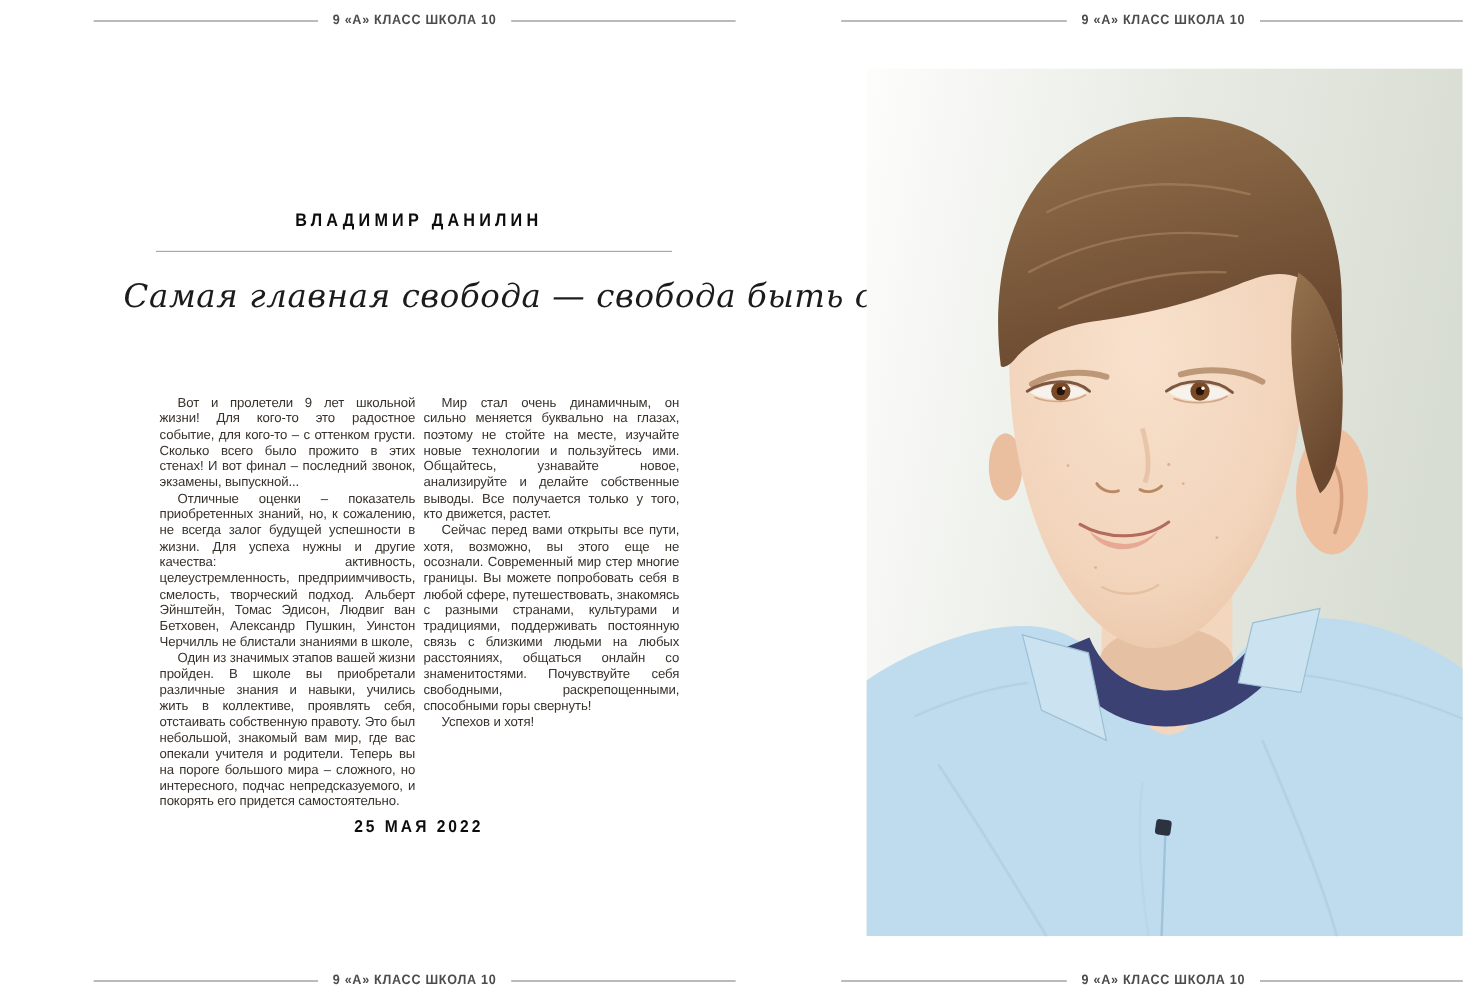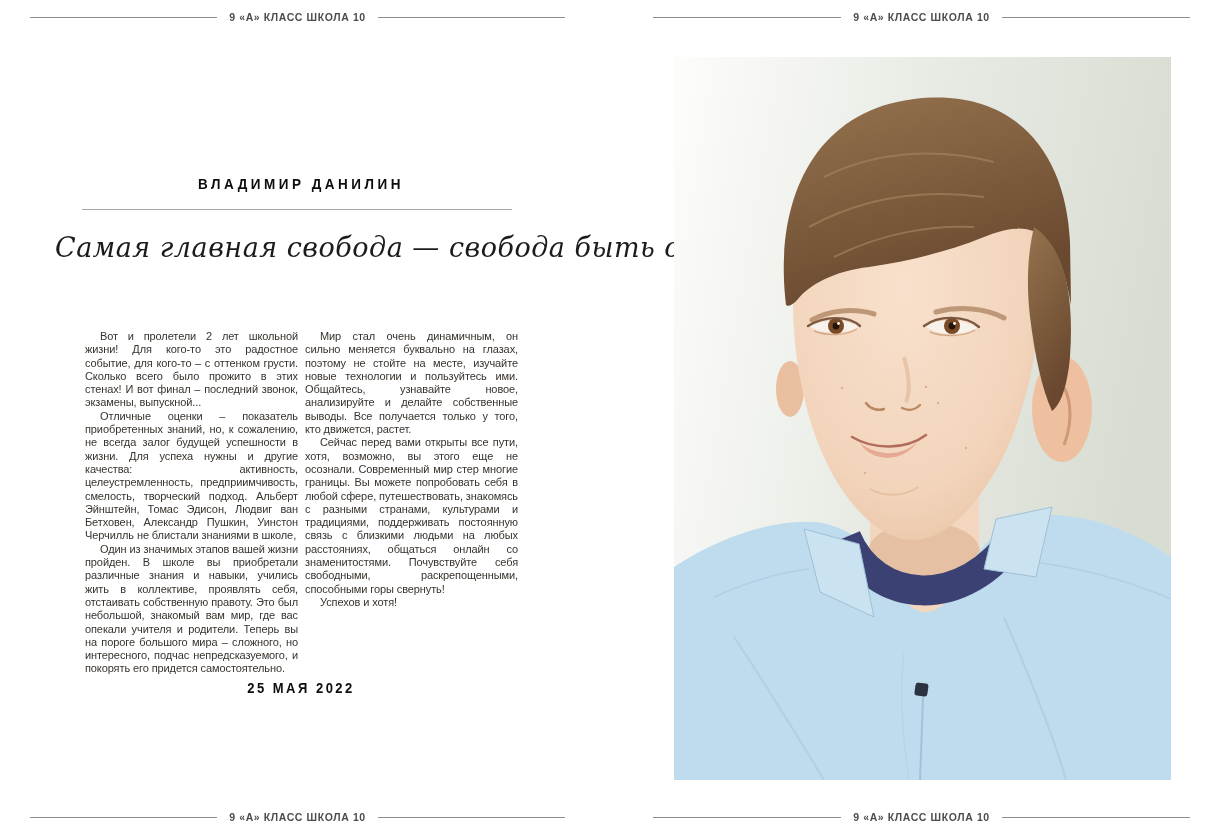--- a/index.html
+++ b/index.html
@@ -1,17 +1,17 @@
 <!DOCTYPE html>
 <html lang="ru"><head>
 <meta charset="utf-8">
 <style>
   html,body{margin:0;padding:0;background:#ffffff;}
   body{width:1219px;height:836px;position:relative;font-family:"Liberation Sans",sans-serif;overflow:hidden;}
-  .spread{position:absolute;inset:0;background:#ffffff;}
+  .spread{position:absolute;inset:0;background:#ffffff;margin-left:48px;}
 
   
   .edge-row{position:absolute;display:flex;align-items:center;gap:12px;height:14px;}
   .edge-row .rule{flex:1;height:1px;background:#8d8d8d;}
   .edge-row .label{font-weight:700;font-size:10.5px;letter-spacing:.6px;color:#4c4c4c;white-space:nowrap;transform:scaleY(1.08);}
   .edge-left{left:30px;width:535px;}
   .edge-right{left:653px;width:537px;}
   .edge-top{top:10px;}
   .edge-bottom{top:810px;}
 
@@ -46,21 +46,21 @@
       <div class="label">9 «А» КЛАСС ШКОЛА 10</div>
       <div class="rule"></div>
     </div>
 
     <div class="student-name">ВЛАДИМИР ДАНИЛИН</div>
     <div class="title-rule"></div>
     <div class="quote">Самая главная свобода — свобода быть собой</div>
 
     <div class="columns" lang="ru">
       <div class="col">
-        <p>Вот и пролетели 2 лет школьной жизни! Для кого-то это радостное событие, для кого-то – с оттенком грусти. Сколько всего было прожито в этих стенах! И вот финал – последний звонок, экзамены, выпускной...</p>
+        <p>Вот и пролетели 9 лет школьной жизни! Для кого-то это радостное событие, для кого-то – с оттенком грусти. Сколько всего было прожито в этих стенах! И вот финал – последний звонок, экзамены, выпускной...</p>
         <p>Отличные оценки – показатель приобретенных знаний, но, к сожалению, не всегда залог будущей успешности в жизни. Для успеха нужны и другие качества: активность, целеустремленность, предприимчивость, смелость, творческий подход. Альберт Эйнштейн, Томас Эдисон, Людвиг ван Бетховен, Александр Пушкин, Уинстон Черчилль не блистали знаниями в школе,</p>
         <p>Один из значимых этапов вашей жизни пройден. В школе вы приобретали различные знания и навыки, учились жить в коллективе, проявлять себя, отстаивать собственную правоту. Это был небольшой, знакомый вам мир, где вас опекали учителя и родители. Теперь вы на пороге большого мира – сложного, но интересного, подчас непредсказуемого, и покорять его придется самостоятельно.</p>
       </div>
       <div class="col">
         <p>Мир стал очень динамичным, он сильно меняется буквально на глазах, поэтому не стойте на месте, изучайте новые технологии и пользуйтесь ими. Общайтесь, узнавайте новое, анализируйте и делайте собственные выводы. Все получается только у того, кто движется, растет.</p>
         <p>Сейчас перед вами открыты все пути, хотя, возможно, вы этого еще не осознали. Современный мир стер многие границы. Вы можете попробовать себя в любой сфере, путешествовать, знакомясь с разными странами, культурами и традициями, поддерживать постоянную связь с близкими людьми на любых расстояниях, общаться онлайн со знаменитостями. Почувствуйте себя свободными, раскрепощенными, способными горы свернуть!</p>
         <p>Успехов и хотя!</p>
       </div>
     </div>
 

